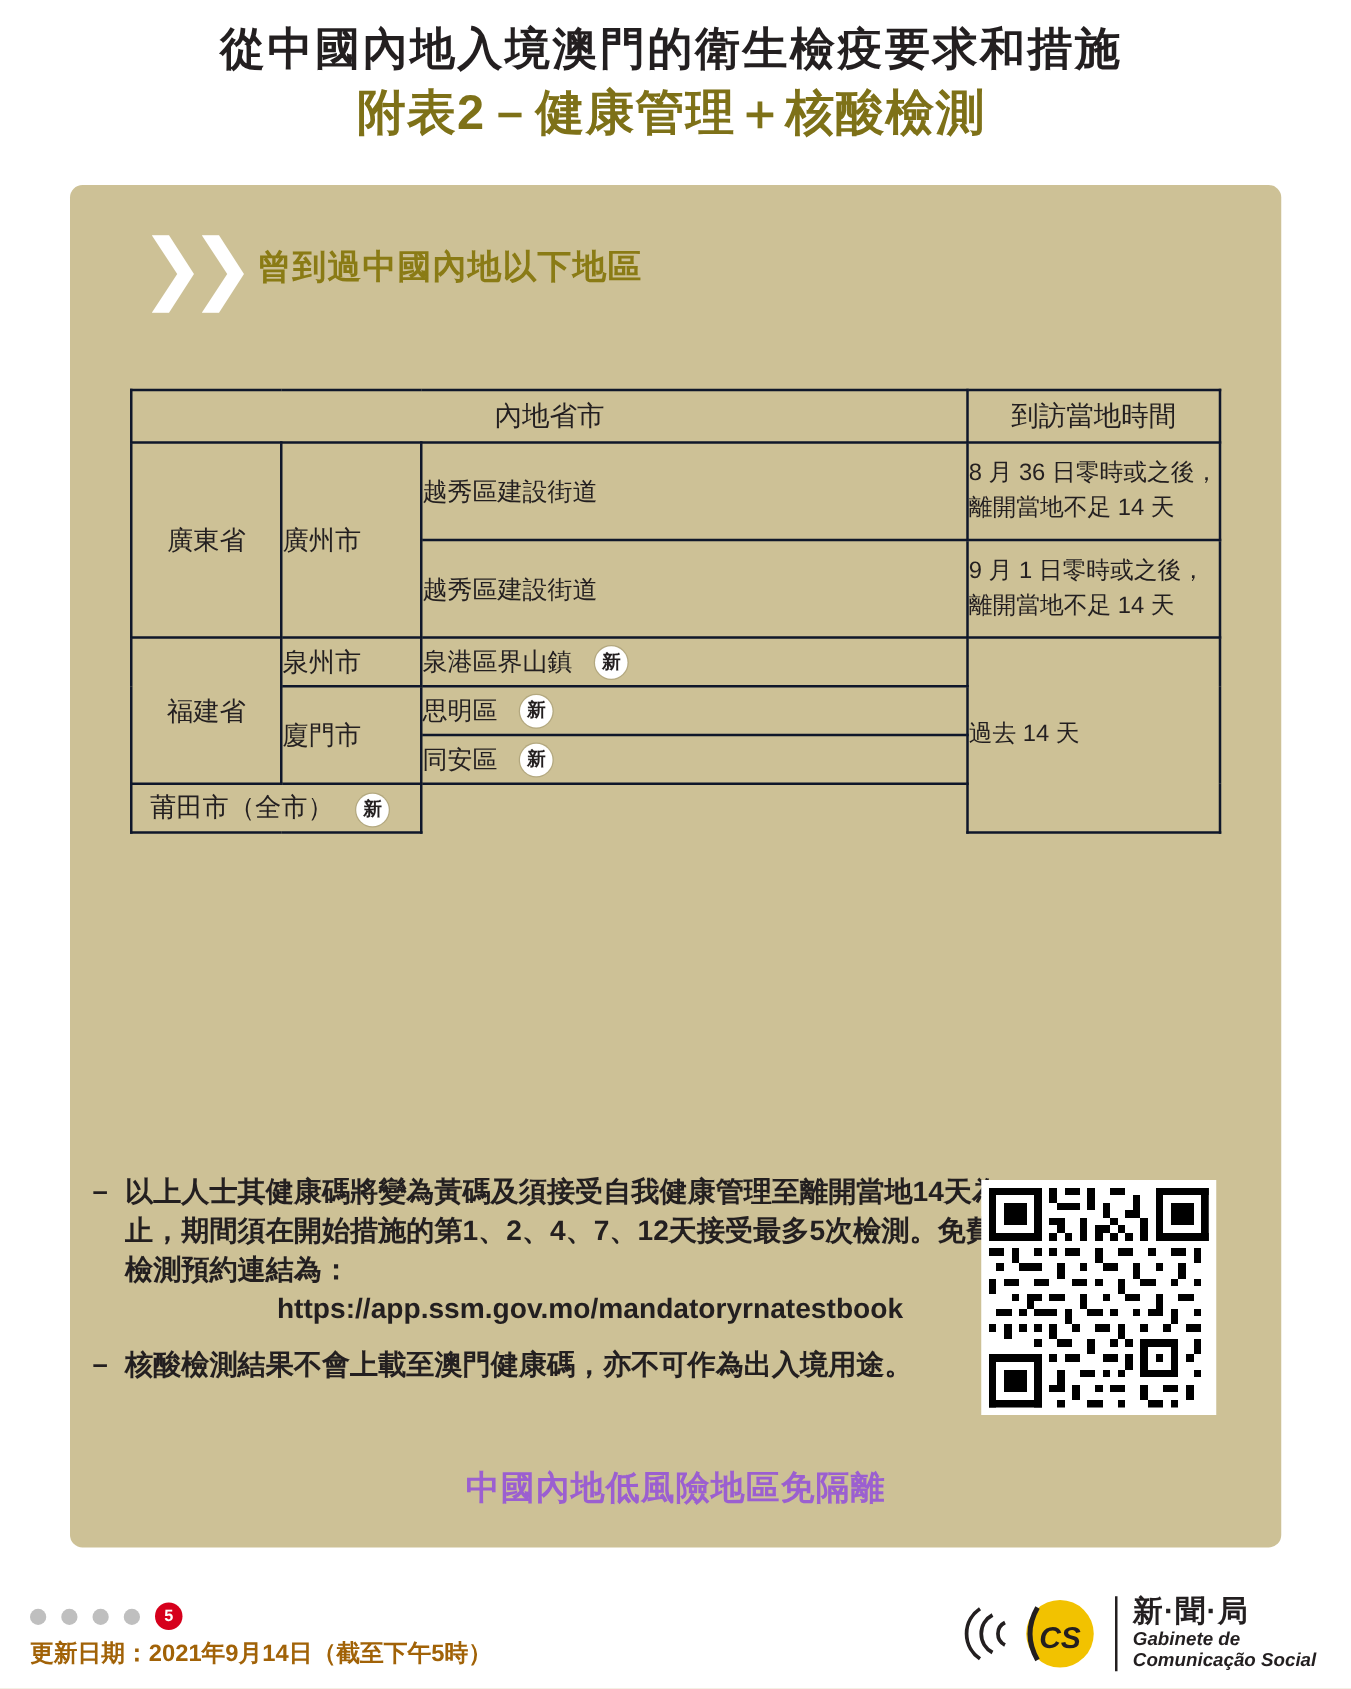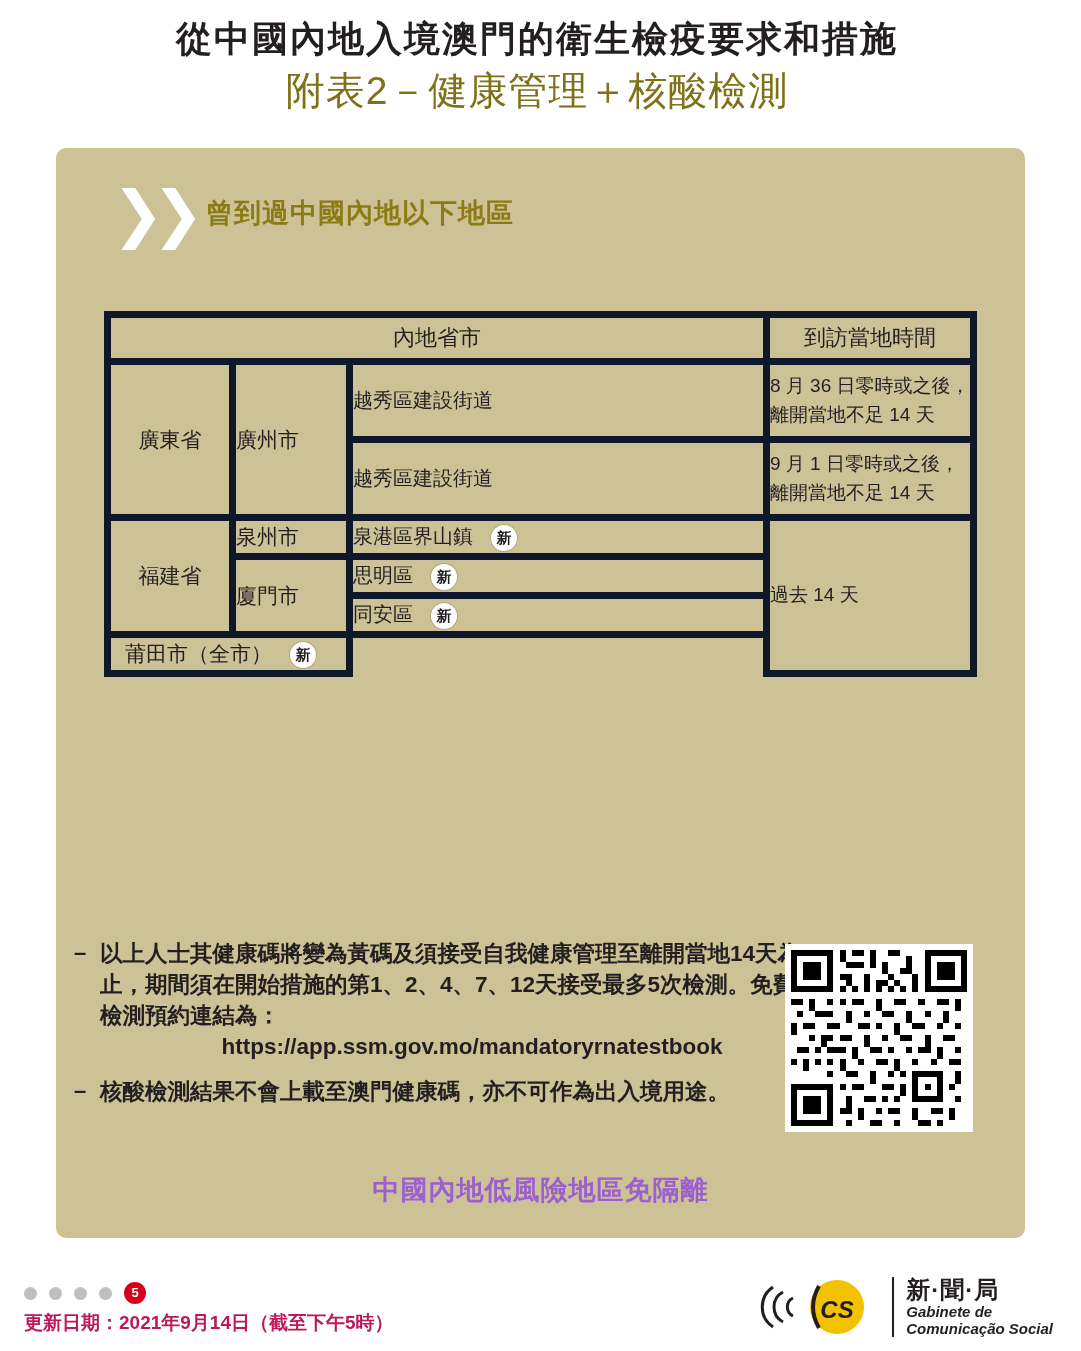--- a/index.html
+++ b/index.html
@@ -29,21 +29,21 @@
     margin: 0;
     font-size: 36px;
     font-weight: bold;
     color: #231f20;
     letter-spacing: 2px;
     line-height: 1.25;
   }
   .header h2 {
     margin: 6px 0 12px 0;
     font-size: 39px;
-    font-weight: normal;
+    font-weight: bold;
     color: #7e7118;
     letter-spacing: 1px;
     line-height: 1.25;
   }
 
   
   .card {
     position: absolute;
     left: 56px;
     top: 148px;
@@ -89,21 +89,21 @@
   
   table.regions {
     position: absolute;
     left: 48px;
     top: 163px;
     width: 873px;
     border-collapse: collapse;
     background: transparent;
   }
   table.regions td, table.regions th {
-    border: 7px solid #0f172a;
+    border: 2px solid #0f172a;
     padding: 0;
     font-weight: normal;
     color: #231f20;
     vertical-align: middle;
   }
   .th {
     text-align: center;
     font-size: 22px;
     font-weight: bold;
     height: 40px;
@@ -248,39 +248,39 @@
     text-align: center;
     line-height: 22px;
     margin-right: 12px;
   }
   .update-date {
     position: absolute;
     left: 24px;
     top: 48px;
     font-size: 19px;
     font-weight: bold;
-    color: #be185d;
+    color: #a16207;
     letter-spacing: 0px;
   }
   .logo {
     position: absolute;
     right: 28px;
     top: 12px;
     display: flex;
     align-items: center;
   }
   .logo-mark {
     position: relative;
     width: 118px;
     height: 66px;
   }
   .logo-text {
     border-left: 2px solid #231f20;
     padding-left: 12px;
-    margin-left: 15px;
+    margin-left: 4px;
   }
   .logo-text .l1 {
     font-size: 24px;
     font-weight: bold;
     color: #231f20;
     letter-spacing: 1px;
     line-height: 1.1;
   }
   .logo-text .l2 {
     font-size: 15px;

